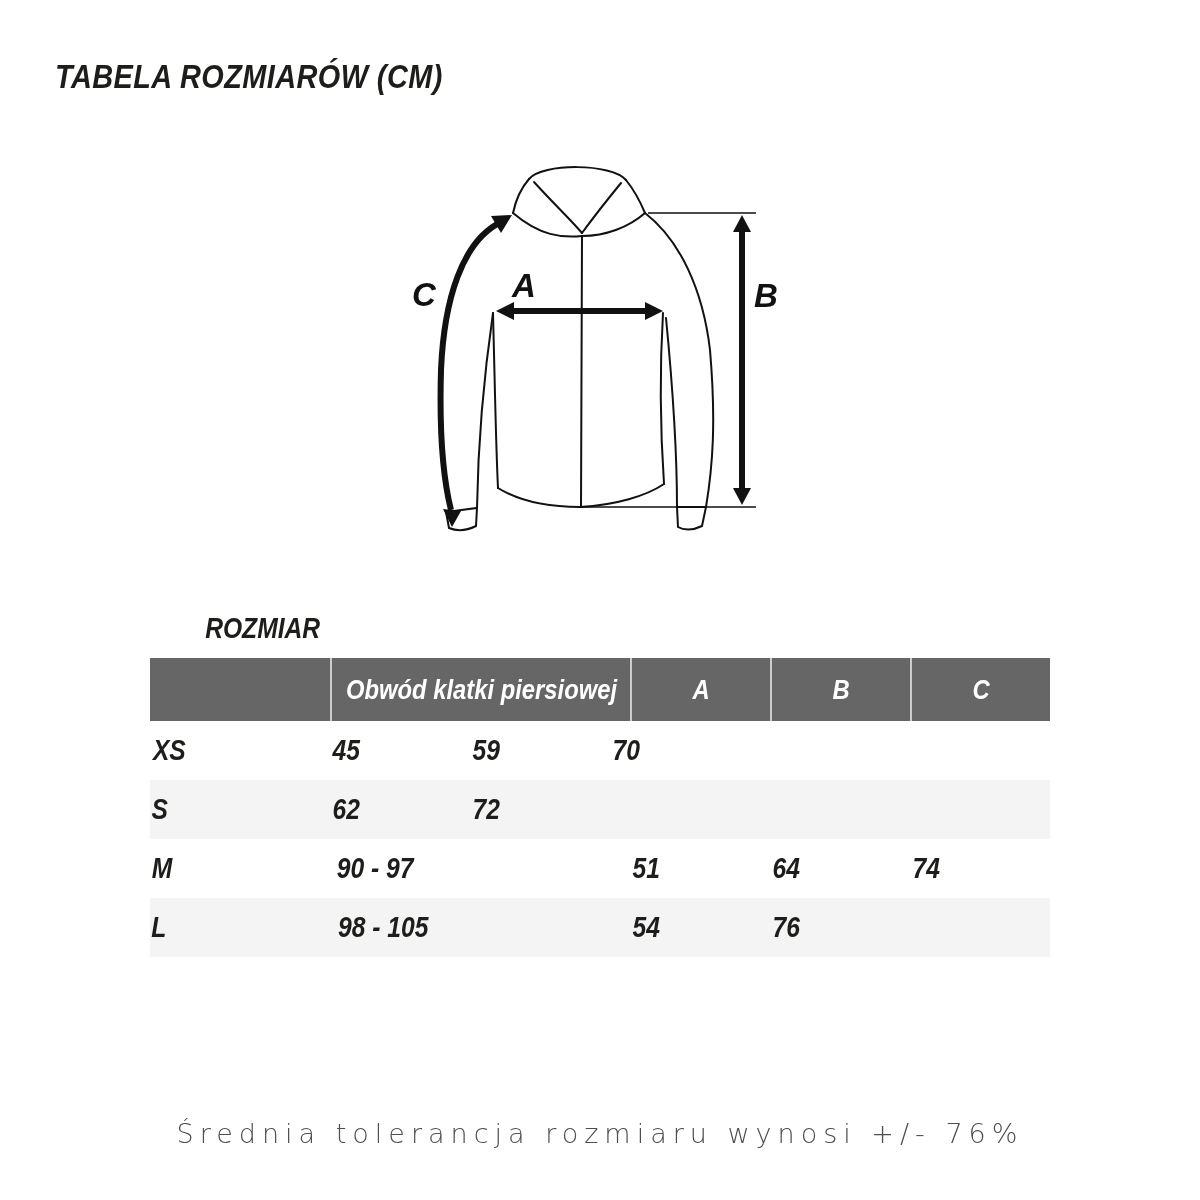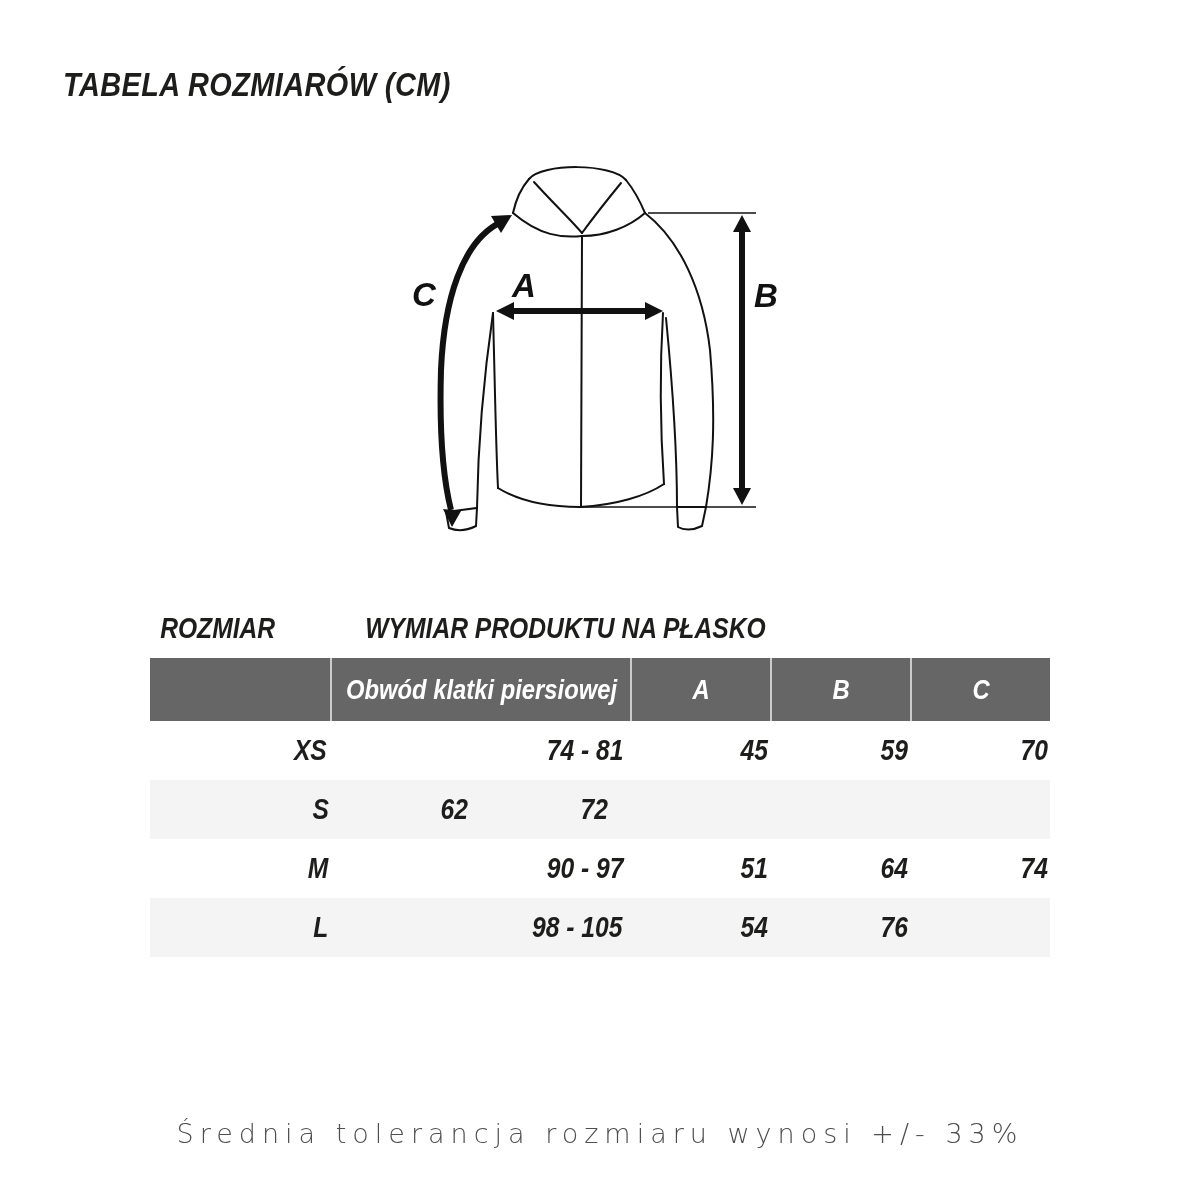--- a/index.html
+++ b/index.html
@@ -5,57 +5,57 @@
   html,body{margin:0;padding:0;background:#ffffff;}
   .page{
     position:relative;width:1200px;height:1200px;background:#fff;overflow:hidden;
     font-family:"Liberation Sans",sans-serif;color:var(--ink,#1d1d1b);
   }
   
   .cond{display:inline-block;transform:scaleX(0.85);transform-origin:center center;white-space:nowrap;}
   .cond-l{display:inline-block;transform:scaleX(0.85);transform-origin:left center;white-space:nowrap;}
 
   .title{
-    position:absolute;left:55px;top:58px;margin:8px;
+    position:absolute;left:55px;top:58px;margin:0;
     font-size:34px;font-weight:bold;font-style:italic;line-height:36px;
     color:var(--ink,#1d1d1b);letter-spacing:0.5px;text-align:center;
   }
 
   .diagram{position:absolute;left:380px;top:140px;width:420px;height:420px;}
   .diagram text{
     font-family:"Liberation Sans",sans-serif;font-size:33px;
     font-weight:bold;font-style:italic;fill:#111111;
   }
 
   .group-headers{
     position:absolute;left:150px;top:610px;width:900px;height:36px;
     display:flex;align-items:center;
     font-size:29px;font-weight:bold;font-style:italic;color:var(--ink,#1d1d1b);
   }
-  .group-headers .gcell{text-align:left;}
+  .group-headers .gcell{text-align:right;}
   .gc-0{width:180px;} .gc-1{width:300px;} .gc-2{width:420px;}
 
   .thead{
     position:absolute;left:150px;top:658px;width:900px;height:63px;
     display:flex;background:var(--header-bg,#666666);
     color:var(--header-text,#ffffff);
     font-size:28px;font-weight:bold;font-style:italic;
   }
   .thead .hcell{
     display:flex;align-items:center;justify-content:center;box-sizing:border-box;
   }
   .thead .hcell + .hcell{border-left:2px solid var(--divider,#cccccc);}
 
   .tbody{position:absolute;left:150px;top:721px;width:900px;}
   .t-row{
     display:flex;height:59px;
     font-size:29px;font-weight:bold;font-style:italic;color:var(--ink,#1d1d1b);
   }
   .t-row.alt{background:var(--row-alt-bg,#f4f4f4);}
-  .tcell{display:flex;align-items:center;justify-content:flex-end;box-sizing:border-box;font-style:italic;}
+  .tcell{display:flex;align-items:center;justify-content:flex-start;box-sizing:border-box;font-style:italic;}
   .w-0{width:180px;} .w-1{width:300px;} .w-2{width:140px;} .w-3{width:140px;} .w-4{width:140px;}
 
   .footer-note{
     position:absolute;left:0;top:1118px;width:1200px;text-align:center;
     font-family:"DejaVu Sans","Liberation Sans",sans-serif;
     font-weight:200;font-size:27px;letter-spacing:6px;
     color:var(--footer-text,#4e4e4e);
   }
 </style>
 </head>
@@ -121,21 +121,20 @@
       <polygon points="452,527 443,509 461,511" stroke="none"></polygon>
     </g>
 
     <text x="524" y="297" text-anchor="middle">A</text>
     <text x="766" y="307" text-anchor="middle">B</text>
     <text x="424" y="306" text-anchor="middle">C</text>
   </svg>
 
   <div class="group-headers">
     <div class="gcell gc-0"><span class="cond">ROZMIAR</span></div>
-    <div class="gcell gc-2"><span class="cond">WYMIAR PRODUKTU NA PŁASKO</span></div>
   </div>
 
   <div class="thead">
     <div class="hcell w-0">
         <span class="cond"></span>
       </div>
     <div class="hcell w-1">
         <span class="cond">Obwód klatki piersiowej</span>
       </div>
     <div class="hcell w-2">
@@ -147,23 +146,20 @@
     <div class="hcell w-4">
         <span class="cond">C</span>
       </div>
   </div>
 
   <div class="tbody">
       <div class="t-row">
         <div class="tcell w-0">
           <span class="cond">XS</span>
         </div>
-        <div class="tcell w-1">
-          <span class="cond">74 - 81</span>
-        </div>
         <div class="tcell w-2">
           <span class="cond">45</span>
         </div>
         <div class="tcell w-3">
           <span class="cond">59</span>
         </div>
         <div class="tcell w-4">
           <span class="cond">70</span>
         </div>
       </div>
@@ -204,15 +200,15 @@
         </div>
         <div class="tcell w-2">
           <span class="cond">54</span>
         </div>
         <div class="tcell w-4">
           <span class="cond">76</span>
         </div>
       </div>
     </div>
 
-  <div class="footer-note"><span>Średnia tolerancja rozmiaru wynosi +/- 33%</span></div>
+  <div class="footer-note"><span>Średnia tolerancja rozmiaru wynosi +/- 76%</span></div>
 
 </div>
 
 </body></html>

